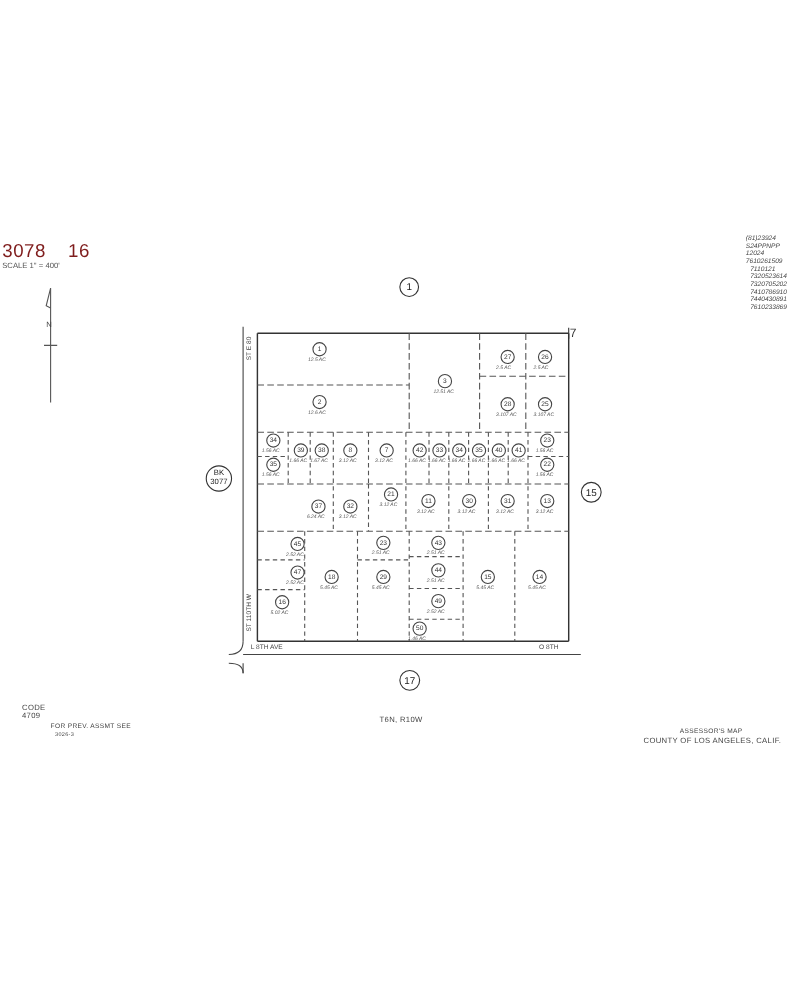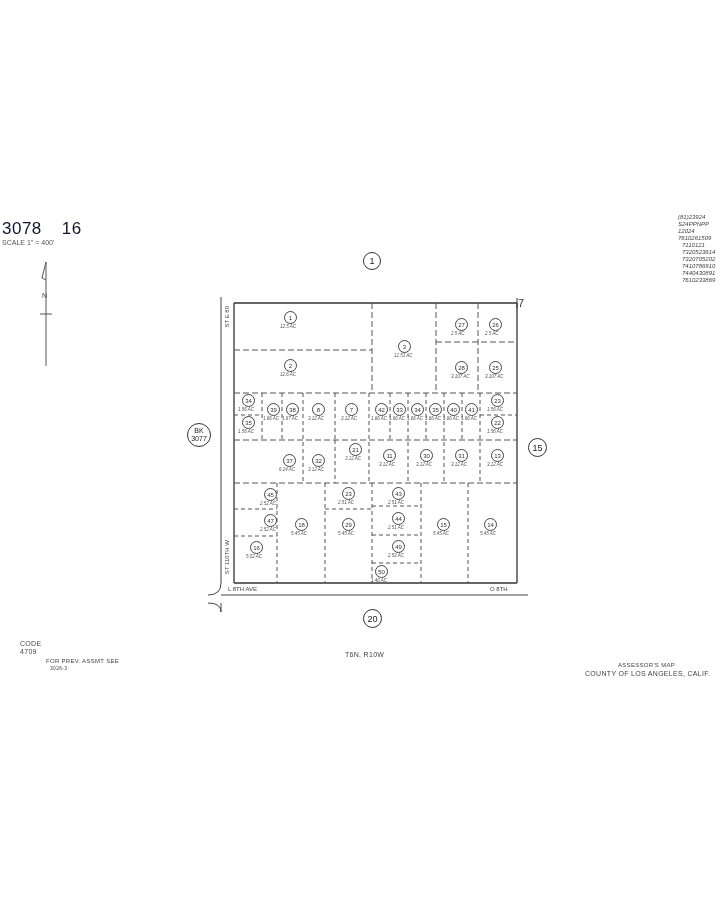--- a/index.html
+++ b/index.html
@@ -1,19 +1,19 @@
 <!DOCTYPE html>
 <html><head>
 <meta charset="utf-8">
 <style>
   html,body{margin:0;padding:0;background:#fff;}
   body{width:725px;height:900px;position:relative;overflow:hidden;font-family:"Liberation Sans",sans-serif;color:#333;}
   .abs{position:absolute;}
   .hdr-box{left:2px;top:214px;width:70px;height:32px;}
-  .hdr-num{font-size:17px;letter-spacing:0.5px;color:#0f172a;}
+  .hdr-num{font-size:17px;letter-spacing:0.5px;color:#7f1d1d;}
   .hdr-scale{font-size:7px;color:#555;}
   .stack{font-size:6px;line-height:7px;color:#444;font-style:italic;}
   .circ{position:absolute;border:1px solid #333;border-radius:50%;display:flex;align-items:center;justify-content:center;font-size:9px;color:#222;background:#fff;}
   .pc{position:absolute;width:11px;height:11px;border:1px solid #444;border-radius:50%;font-size:6px;display:flex;align-items:center;justify-content:center;color:#333;}
   .ac{position:absolute;font-size:4.5px;color:#555;white-space:nowrap;font-style:italic;}
   .lbl{font-size:7px;color:#444;}
   .foot{font-size:7px;color:#444;letter-spacing:0.3px;}
 </style>
 </head>
 <body>
@@ -104,21 +104,21 @@
 </svg>
 
 <div class="abs lbl" style="left:224px;top:306px;writing-mode:vertical-rl;transform:rotate(180deg);font-size:6px;">ST E 80</div>
 <div class="abs lbl" style="left:224px;top:540px;writing-mode:vertical-rl;transform:rotate(180deg);font-size:6px;">ST 110TH W</div>
 <div class="abs lbl" style="left:228px;top:586px;font-size:6px;">L 8TH AVE</div>
 <div class="abs lbl" style="left:490px;top:586px;font-size:6px;">O 8TH</div>
 <div class="abs" style="left:518px;top:297px;font-size:11px;color:#333;">7</div>
 
 <div class="circ" style="left:363px;top:252px;width:16px;height:16px;">1</div>
 <div class="circ" style="left:528px;top:438px;width:17px;height:17px;">15</div>
-<div class="circ" style="left:363px;top:609px;width:17px;height:17px;">20</div>
+<div class="circ" style="left:363px;top:609px;width:17px;height:17px;">17</div>
 <div class="circ" style="left:187px;top:423px;width:24px;height:24px;font-size:7px;text-align:center;line-height:8px;padding:1px;box-sizing:border-box;">BK 3077</div>
 
 <div id="parcels">
     <div class="pc" style="left: 284px; top: 311px;">1</div>
     <div class="ac" style="left: 280px; top: 324px;">12.5 AC</div>
     <div class="pc" style="left: 284px; top: 359px;">2</div>
     <div class="ac" style="left: 280px; top: 372px;">12.6 AC</div>
     <div class="pc" style="left: 398px; top: 340px;">3</div>
     <div class="ac" style="left: 394px; top: 353px;">12.51 AC</div>
     <div class="pc" style="left: 455px; top: 318px;">27</div>

